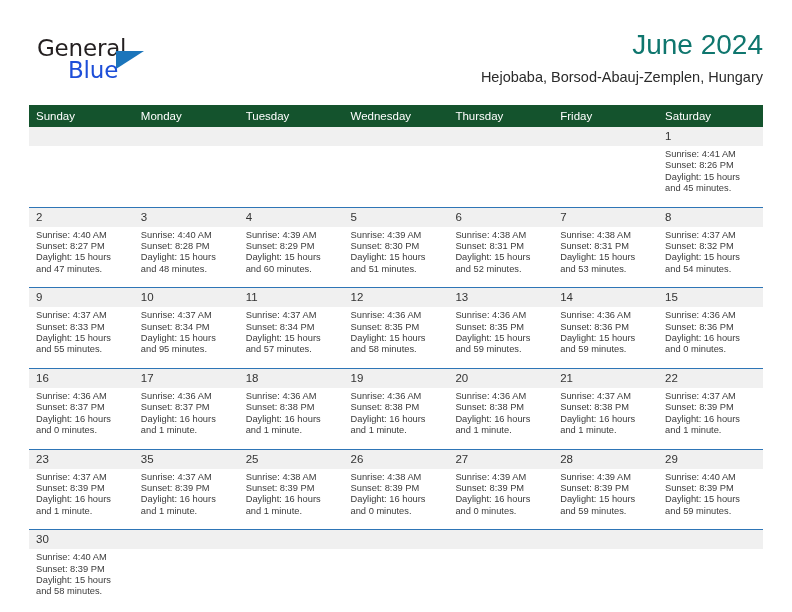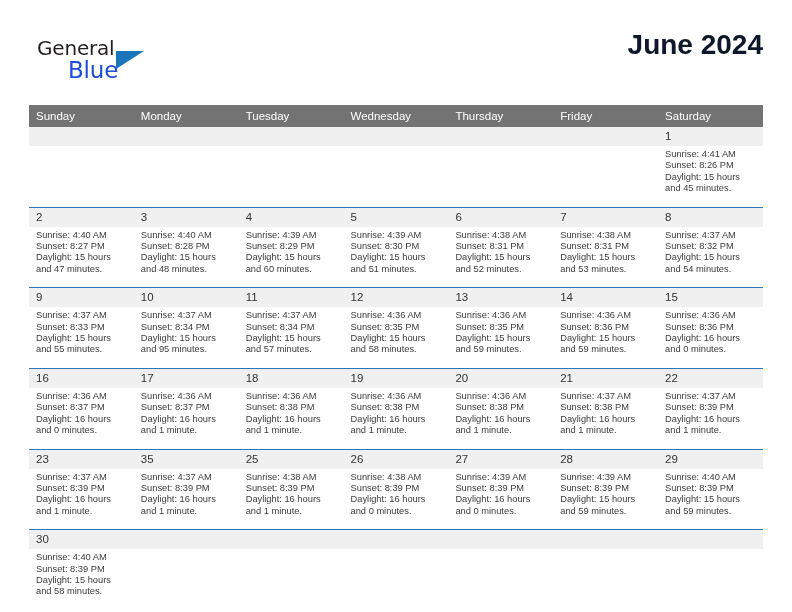--- a/index.html
+++ b/index.html
@@ -33,21 +33,21 @@
     position: absolute;
     left: 8px;
     top: 8px;
     width: 200px;
     height: 58px;
   }
   .logo-general {
     position: absolute;
     left: 0;
     top: 0;
-    font-size: 20px;
+    font-size: 23px;
     line-height: 25px;
     letter-spacing: -0.2px;
     color: #231f20;
     font-family: "DejaVu Sans", sans-serif;
   }
   .logo-blue {
     position: absolute;
     left: 31px;
     top: 22px;
     font-size: 23px;
@@ -68,22 +68,22 @@
 
   .title-block {
     position: absolute;
     right: 0;
     top: 0;
     text-align: right;
   }
   .cal-title {
     font-size: 28px;
     line-height: 34px;
-    font-weight: bold;
-    color: #0f172a;
+    font-weight: normal;
+    color: #0f766e;
     font-family: "Liberation Sans", sans-serif;
     white-space: nowrap;
   }
   .cal-subtitle {
     margin-top: 6px;
     font-size: 14.5px;
     line-height: 18px;
     color: #2b2b2b;
     font-family: "Liberation Sans", sans-serif;
     white-space: nowrap;
@@ -97,21 +97,21 @@
     width: 734px;
   }
   table.cal {
     border-collapse: collapse;
     table-layout: fixed;
     width: 734px;
   }
   table.cal col { width: 104.857px; }
 
   thead th {
-    background: #737373;
+    background: #14532d;
     color: #ffffff;
     font-size: 11.5px;
     font-weight: normal;
     text-align: left;
     padding: 5px 0 5px 7px;
     height: 12px;
     font-family: "Liberation Sans", sans-serif;
     border: none;
   }
 
@@ -152,20 +152,21 @@
 <div class="page">
 
   <div class="header">
     <div class="logo">
       <span class="logo-general">General</span>
       <span class="logo-tri"></span>
       <span class="logo-blue">Blue</span>
     </div>
     <div class="title-block">
       <div class="cal-title">June 2024</div>
+      <div class="cal-subtitle">Hejobaba, Borsod-Abauj-Zemplen, Hungary</div>
     </div>
   </div>
 
   <div class="calendar">
     <table class="cal">
       <colgroup>
         <col>
           <col>
           <col>
           <col>

